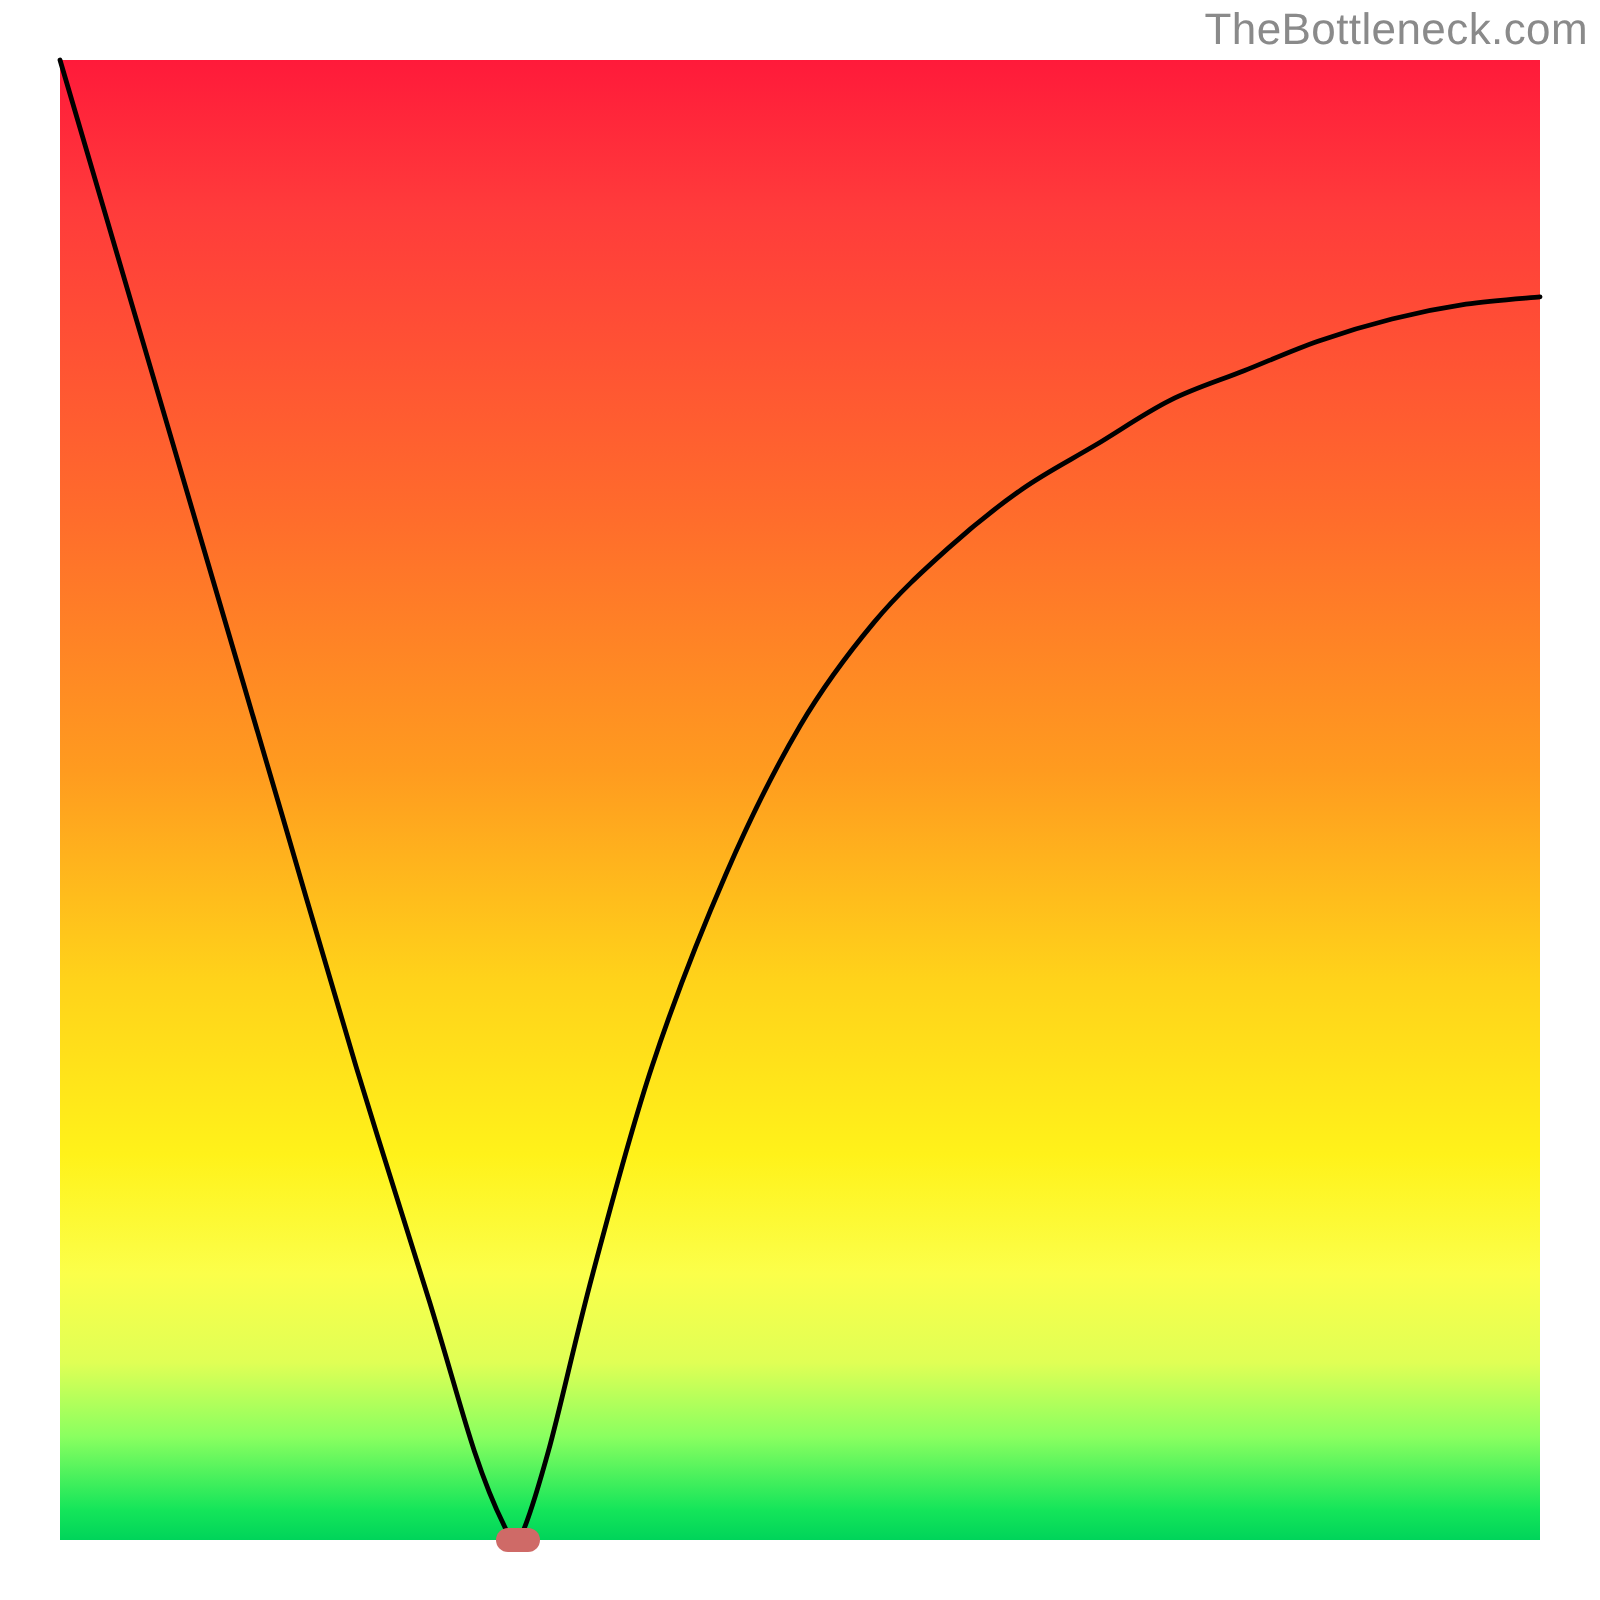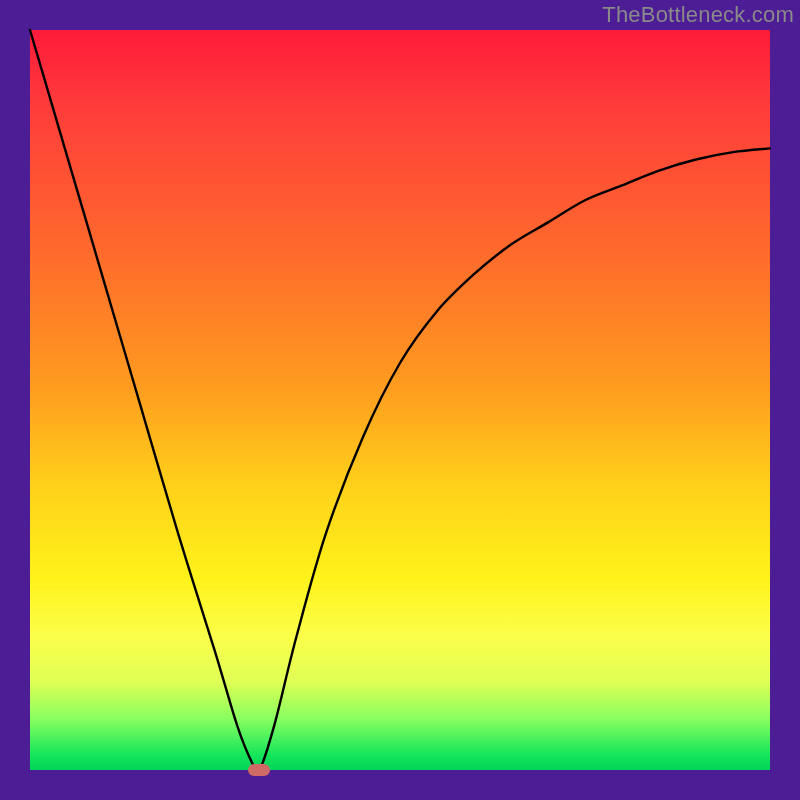--- a/index.html
+++ b/index.html
@@ -10,21 +10,21 @@
     background: #000;
     overflow: hidden;
     font-family: Arial, Helvetica, sans-serif;
   }
   .frame {
     position: absolute;
     top: 0;
     left: 0;
     width: 800px;
     height: 800px;
-    background: #4c1d95;
+    background: #ffffff;
   }
   .plot {
     position: absolute;
     left: 30px;
     top: 30px;
     width: 740px;
     height: 740px;
     
     background: linear-gradient(
       to bottom,

